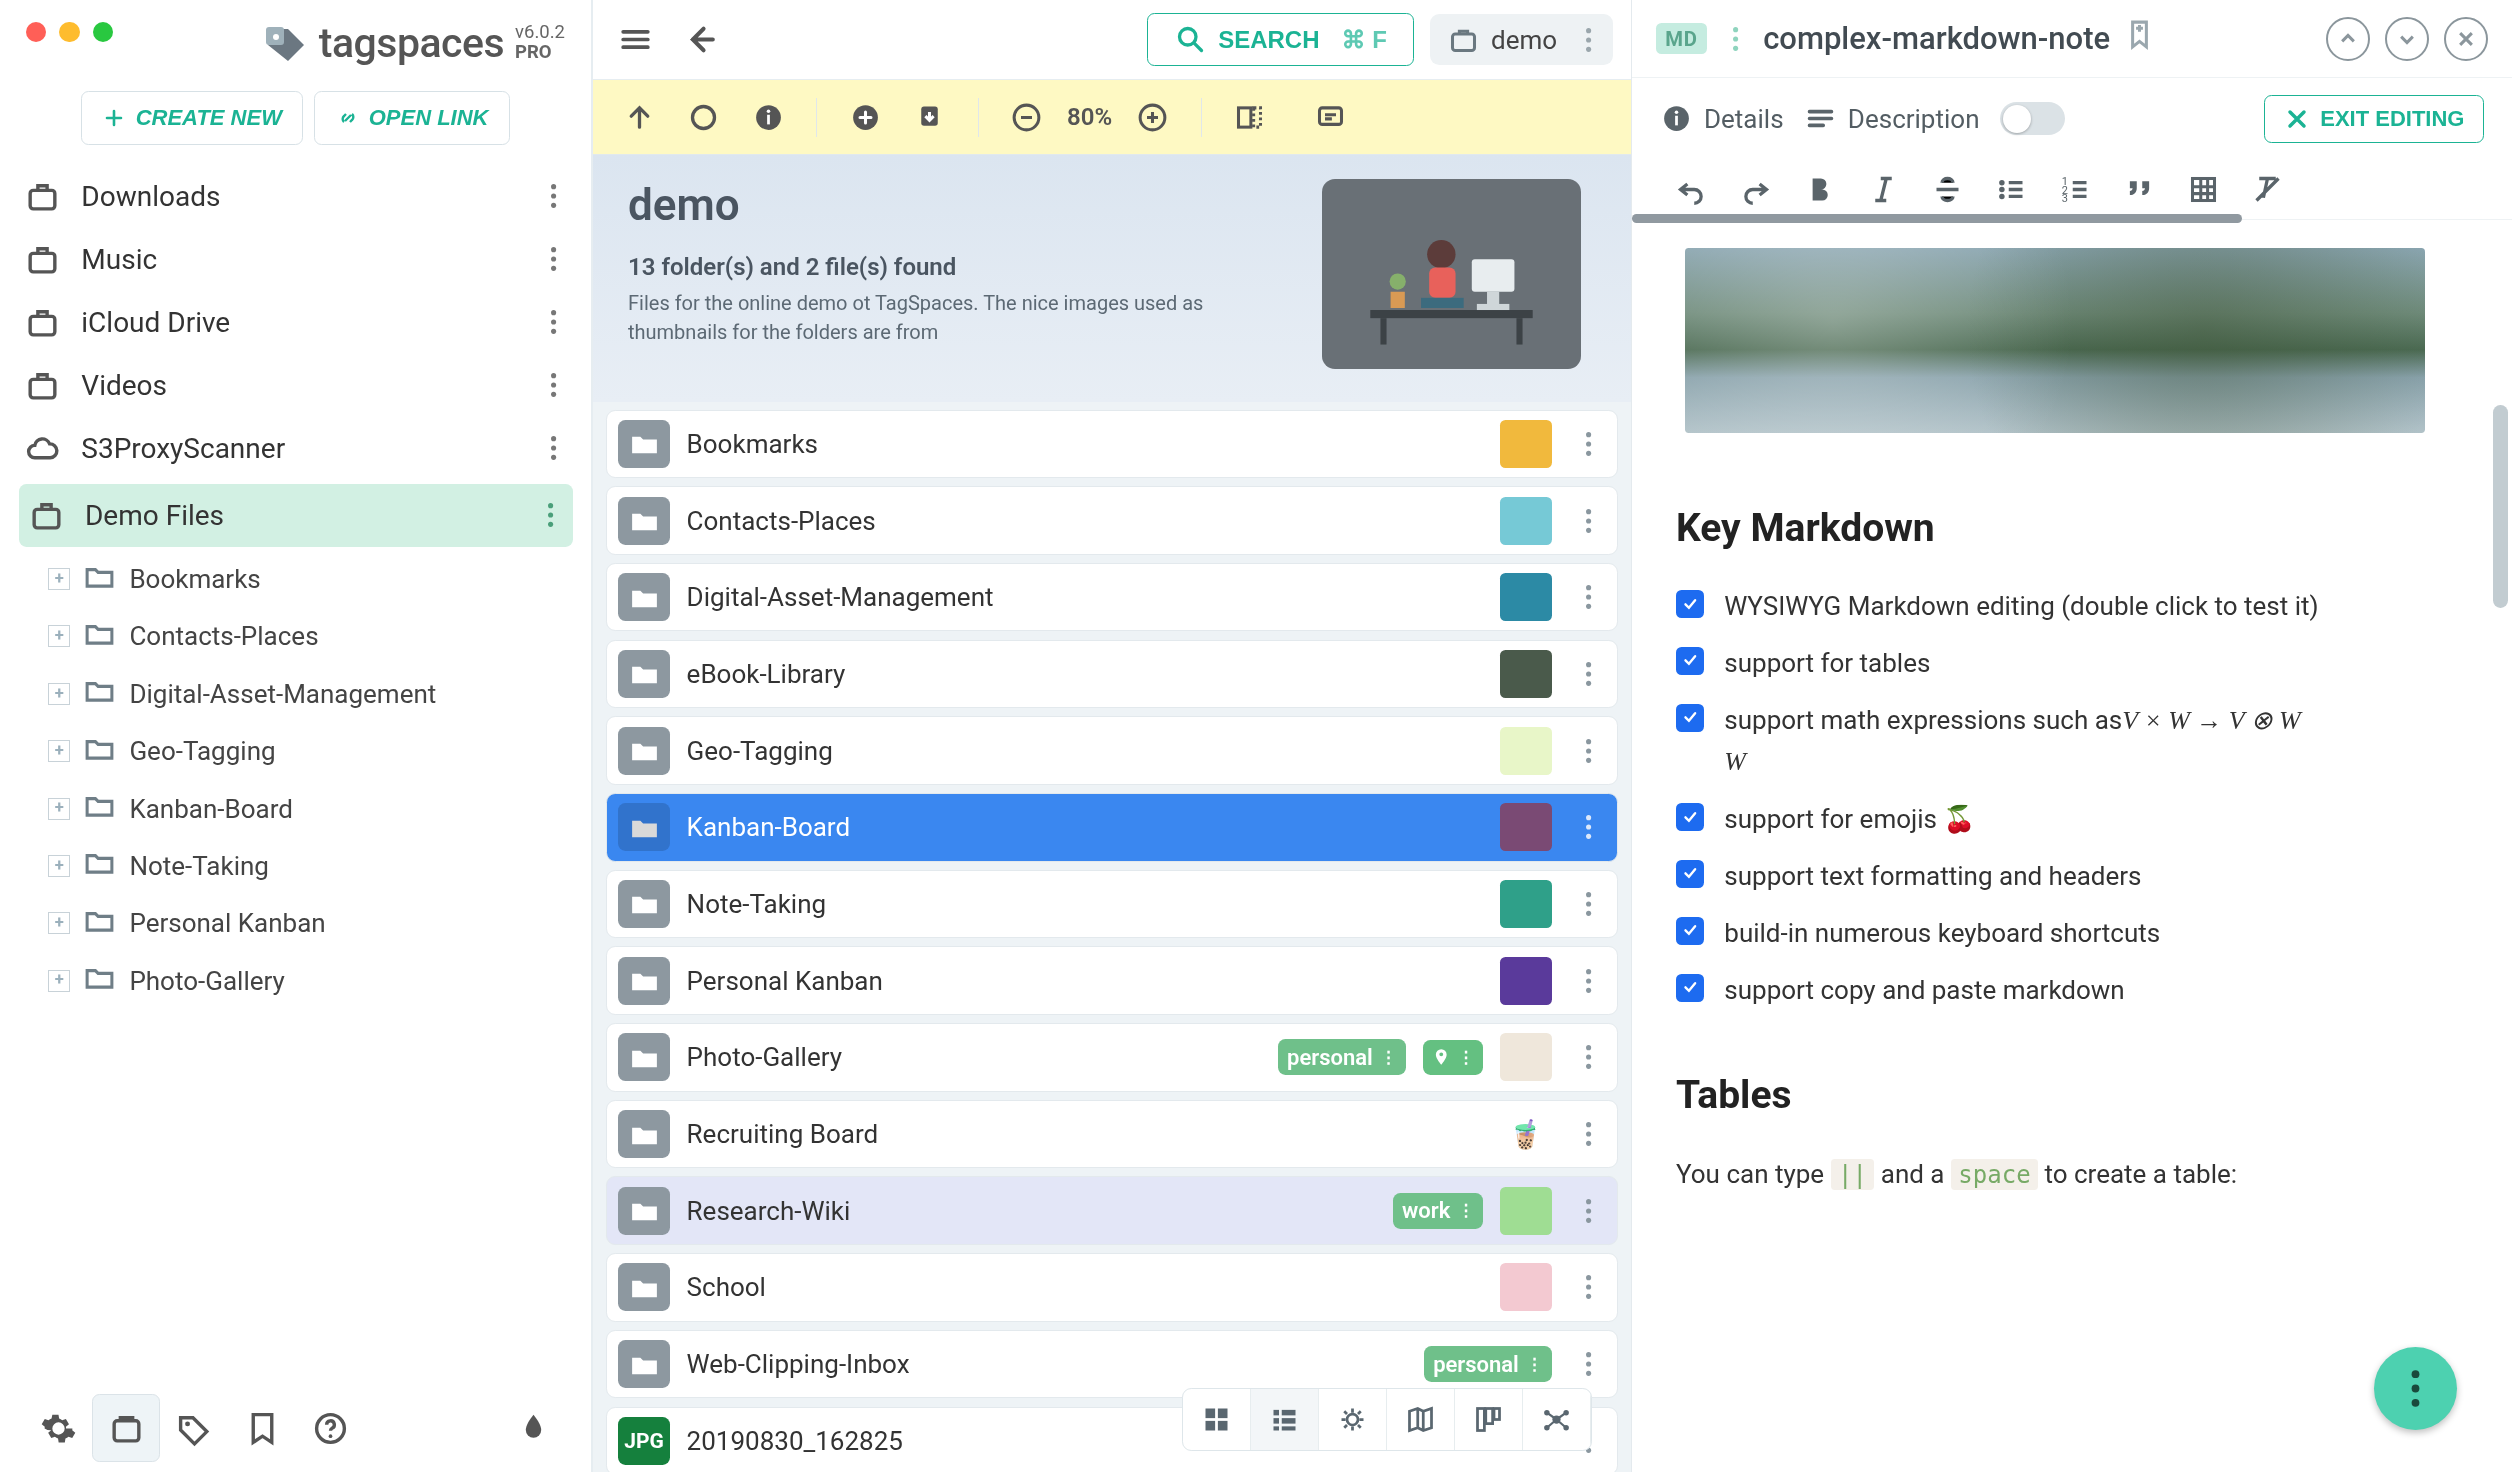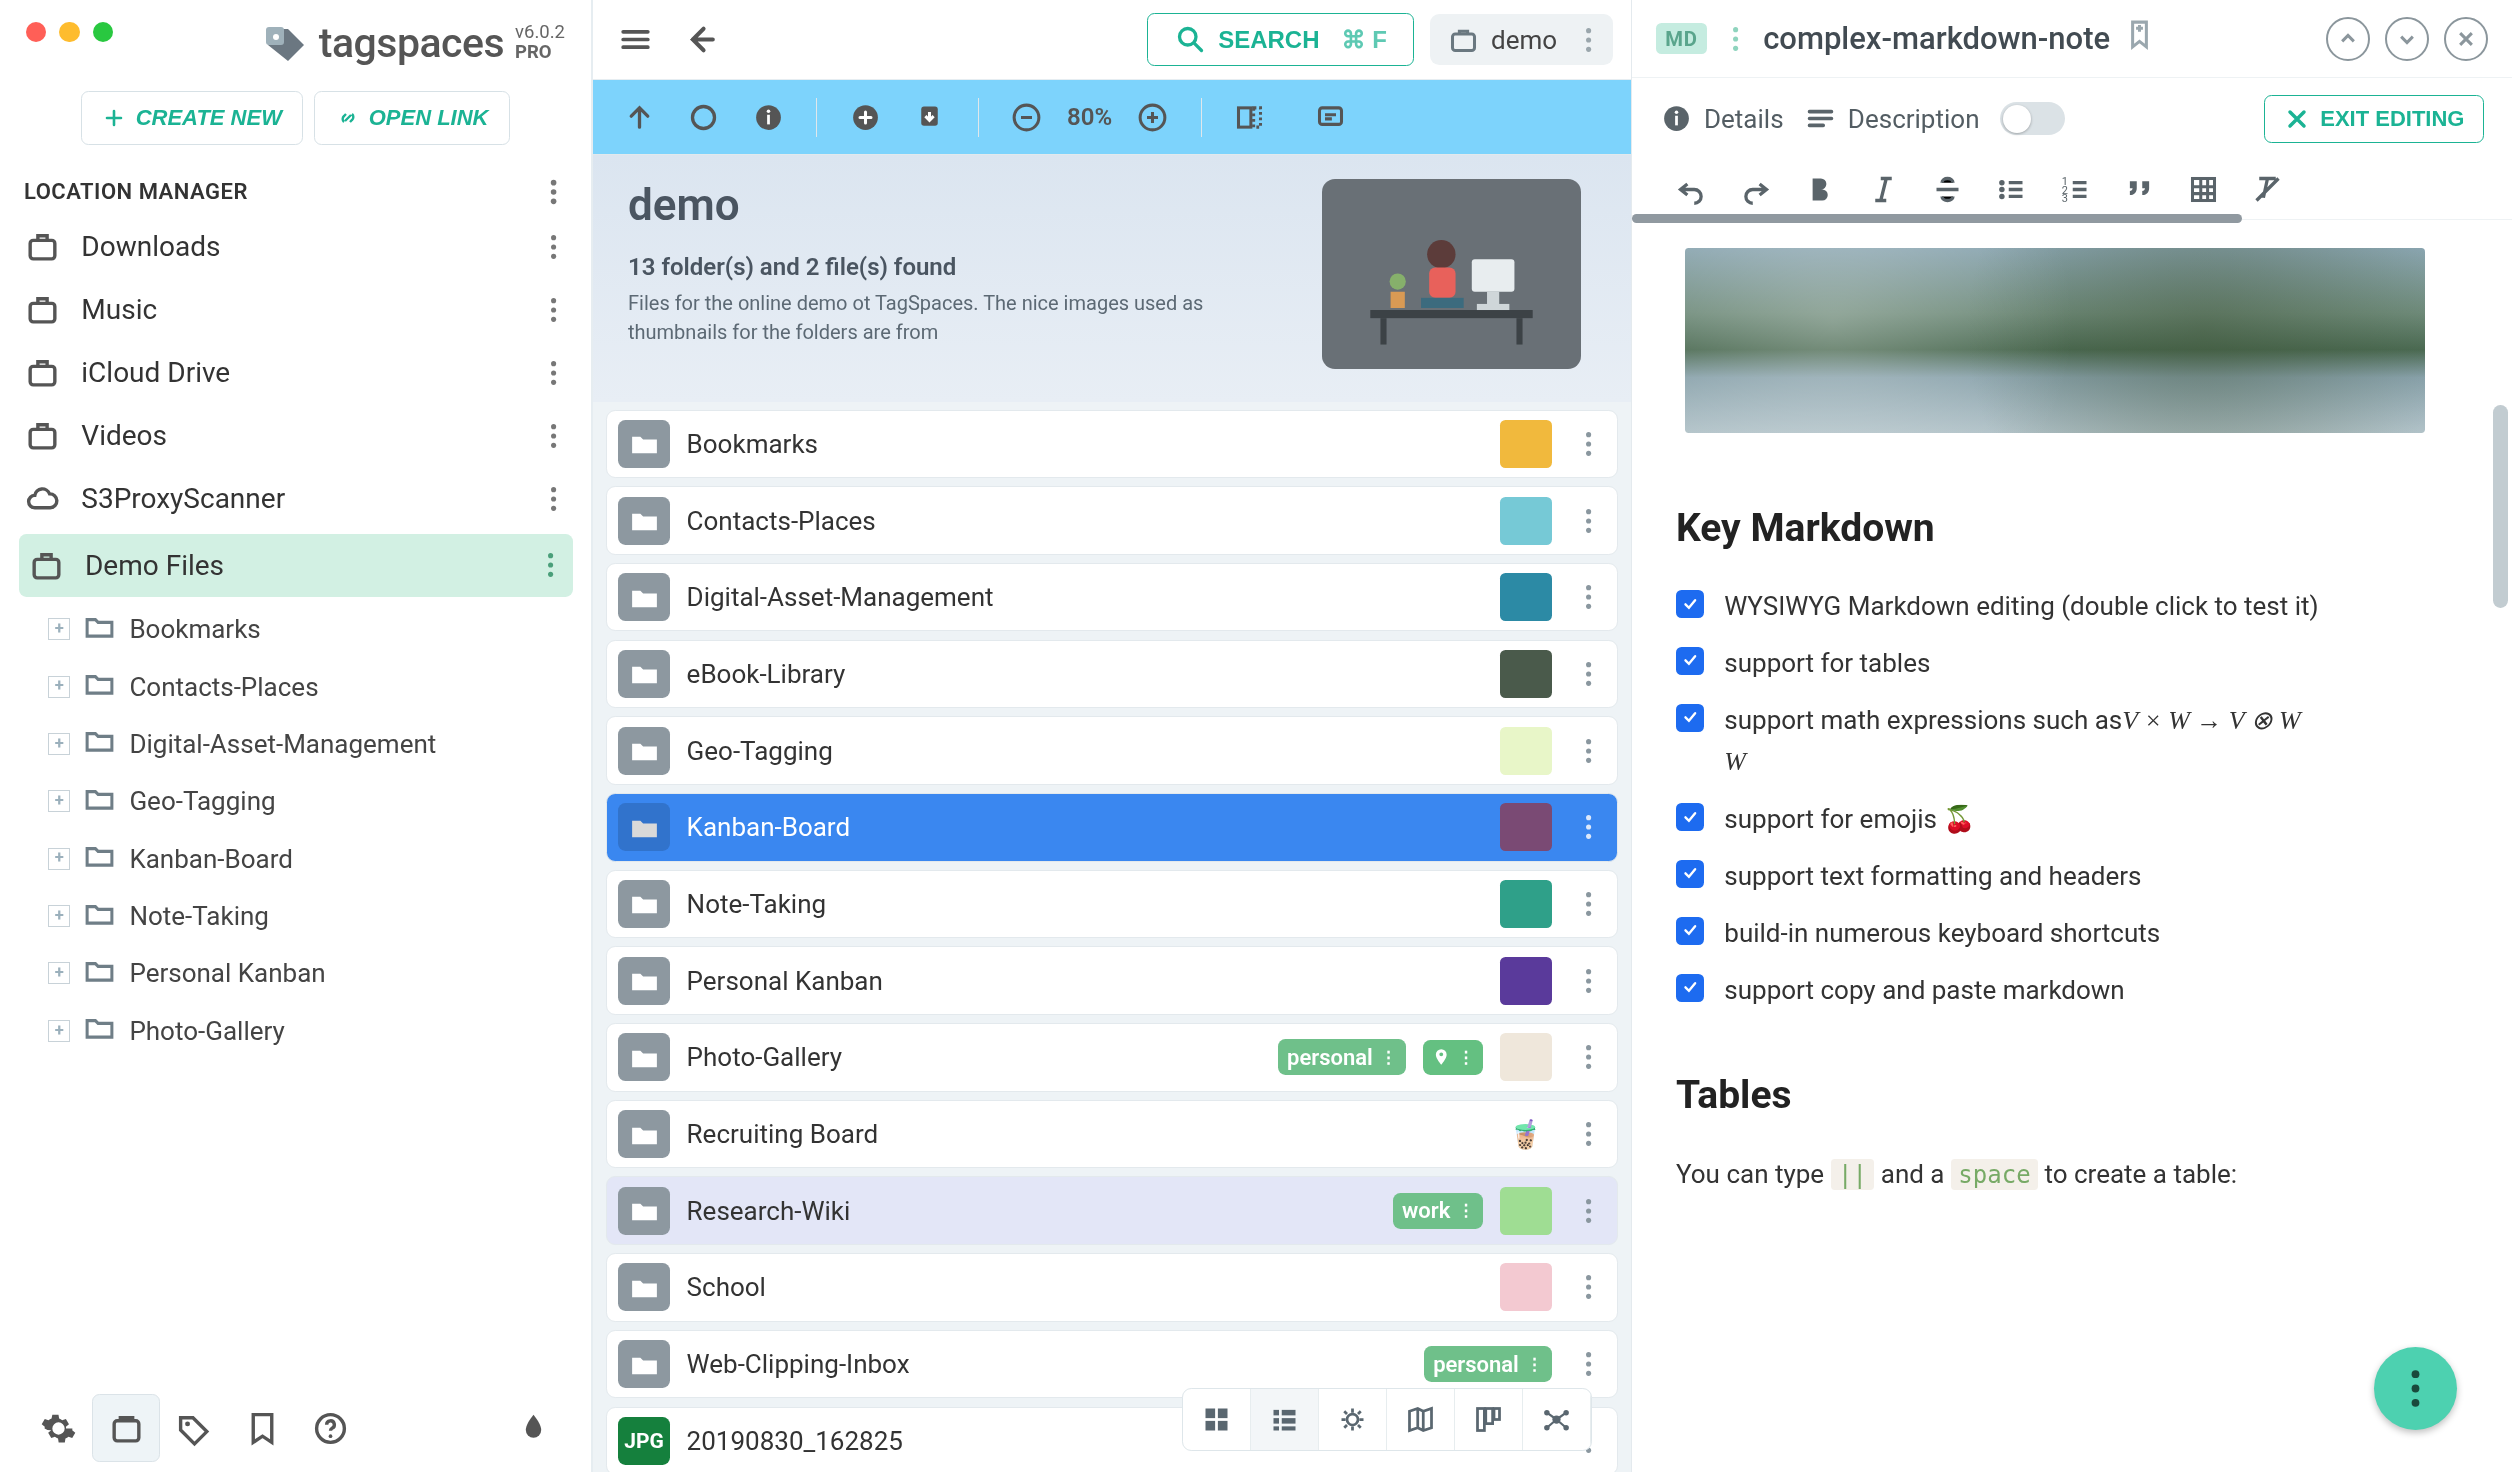--- a/index.html
+++ b/index.html
@@ -59,21 +59,21 @@
 .mid-top { display: flex; align-items: center; gap: 16.6px; padding: 13px 18.5px; background: #fff; border-bottom: 0.9px solid #e6edf1; }
 .icon-btn { width: 48px; height: 48px; display: inline-flex; align-items: center; justify-content: center; color: #555; cursor: pointer; border-radius: 7.4px; }
 .mid-top .spacer { flex: 1; }
 
 .search-btn { display: inline-flex; align-items: center; gap: 11px; border: 1.8px solid #1bb394; color: #1bb394; background: #fff; font-weight: 700; font-size: 24px; padding: 9.2px 26px; border-radius: 7.4px; cursor: pointer; }
 .search-btn .kbd { font-weight: 600; opacity: 0.7; margin-left: 11px; }
 
 .loc-chip { display: inline-flex; align-items: center; gap: 11px; background: #eef2f4; border-radius: 9.2px; padding: 9.2px 11px 9.2px 16.6px; font-size: 26px; color: #444; }
 .loc-chip .more-dots { margin-left: 7.4px; }
 
-.mid-row2 { display: flex; align-items: center; gap: 16.6px; padding: 13px 22px; background: #7dd3fc; border-bottom: 0.9px solid #e1e9ed; }
+.mid-row2 { display: flex; align-items: center; gap: 16.6px; padding: 13px 22px; background: #fef9c3; border-bottom: 0.9px solid #e1e9ed; }
 .mid-row2 .divider { width: 0.9px; height: 39px; background: #e0e7eb; margin: 0 7.4px; }
 .mid-row2 .zoom-text { font-size: 24px; color: #555; font-weight: 600; }
 
 .hero { background: linear-gradient(#dbe5f0,#e8eef5); padding: 24px 35px 33px; display: flex; gap: 28px; align-items: flex-start; }
 .hero-text h1 { font-size: 44px; color: #4a5561; font-weight: 600; margin-bottom: 22px; }
 .hero-text .sub1 { font-size: 24px; color: #4a5561; font-weight: 600; margin-bottom: 7.4px; }
 .hero-text .sub2 { font-size: 20px; color: #5c6974; max-width: 666px; line-height: 1.45; }
 .hero-illus { width: 259px; height: 190px; background: #697076; border-radius: 13px; display: flex; align-items: center; justify-content: center; }
 .hero-illus svg { width: 203px; height: 157px; }
 
@@ -168,30 +168,20 @@
       <span>CREATE NEW</span>
     </button>
     <button class="btn">
       <svg viewBox="0 0 24 24">
           <path stroke="#1bb394" stroke-width="2.4" fill="none" d="M9 15l6-6M8 16a4 4 0 0 1 0-6l2-2M16 8a4 4 0 0 1 0 6l-2 2"></path>
         </svg>
       <span>OPEN LINK</span>
     </button>
   </div>
 
-  <div class="section-header">
-    <span class="title">LOCATION MANAGER</span>
-    <span class="more-dots">
-      <svg viewBox="0 0 6 24">
-          <circle cx="3" cy="4" r="2.4" fill="currentColor"></circle>
-          <circle cx="3" cy="12" r="2.4" fill="currentColor"></circle>
-          <circle cx="3" cy="20" r="2.4" fill="currentColor"></circle>
-        </svg>
-    </span>
-  </div>
 
   <div class="location-list" id="loc-list">
       <div class="loc-item">
         <span class="ico">
           <svg class="i28" viewBox="0 0 24 24">
             <rect x="4" y="8" width="16" height="12" rx="2" fill="none" stroke="currentColor" stroke-width="2.2"></rect>
             <path d="M9 8V5h6v3" fill="none" stroke="currentColor" stroke-width="2.2"></path>
           </svg>
         </span>
     <span class="label">Downloads</span>

